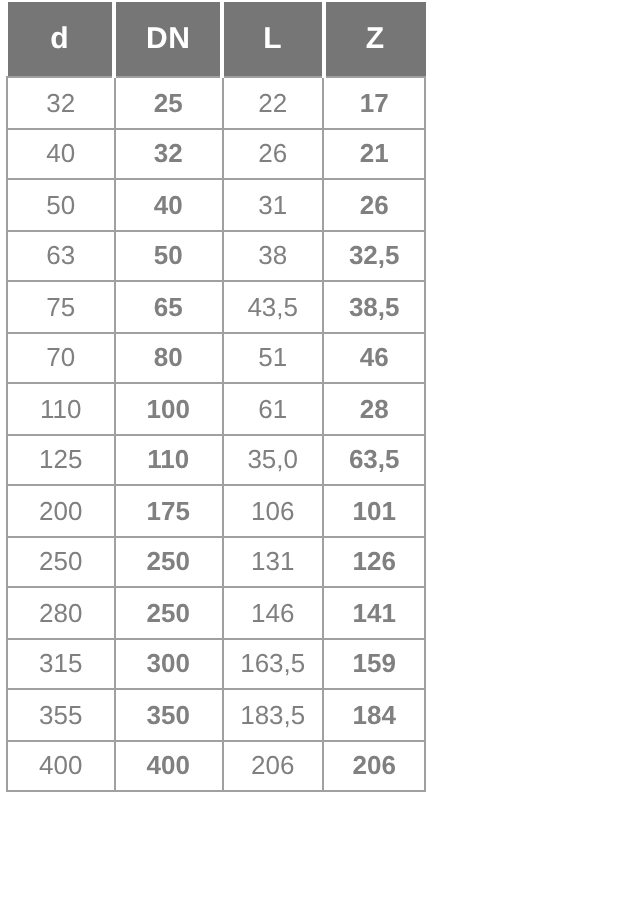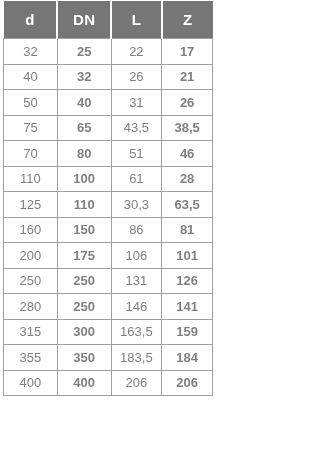--- a/index.html
+++ b/index.html
@@ -83,48 +83,48 @@
           <td class="col-l">26</td>
           <td class="col-z">21</td>
         </tr>
         <tr>
           <td class="col-d">50</td>
           <td class="col-dn">40</td>
           <td class="col-l">31</td>
           <td class="col-z">26</td>
         </tr>
         <tr>
+          <td class="col-d">63</td>
+          <td class="col-dn">50</td>
+          <td class="col-l">38</td>
+          <td class="col-z">32,5</td>
+        </tr>
+        <tr>
           <td class="col-d">75</td>
           <td class="col-dn">65</td>
           <td class="col-l">43,5</td>
           <td class="col-z">38,5</td>
         </tr>
         <tr>
           <td class="col-d">70</td>
           <td class="col-dn">80</td>
           <td class="col-l">51</td>
           <td class="col-z">46</td>
         </tr>
         <tr>
           <td class="col-d">110</td>
           <td class="col-dn">100</td>
           <td class="col-l">61</td>
           <td class="col-z">28</td>
         </tr>
         <tr>
           <td class="col-d">125</td>
           <td class="col-dn">110</td>
-          <td class="col-l">30,3</td>
+          <td class="col-l">35,0</td>
           <td class="col-z">63,5</td>
-        </tr>
-        <tr>
-          <td class="col-d">160</td>
-          <td class="col-dn">150</td>
-          <td class="col-l">86</td>
-          <td class="col-z">81</td>
         </tr>
         <tr>
           <td class="col-d">200</td>
           <td class="col-dn">175</td>
           <td class="col-l">106</td>
           <td class="col-z">101</td>
         </tr>
         <tr>
           <td class="col-d">250</td>
           <td class="col-dn">250</td>

